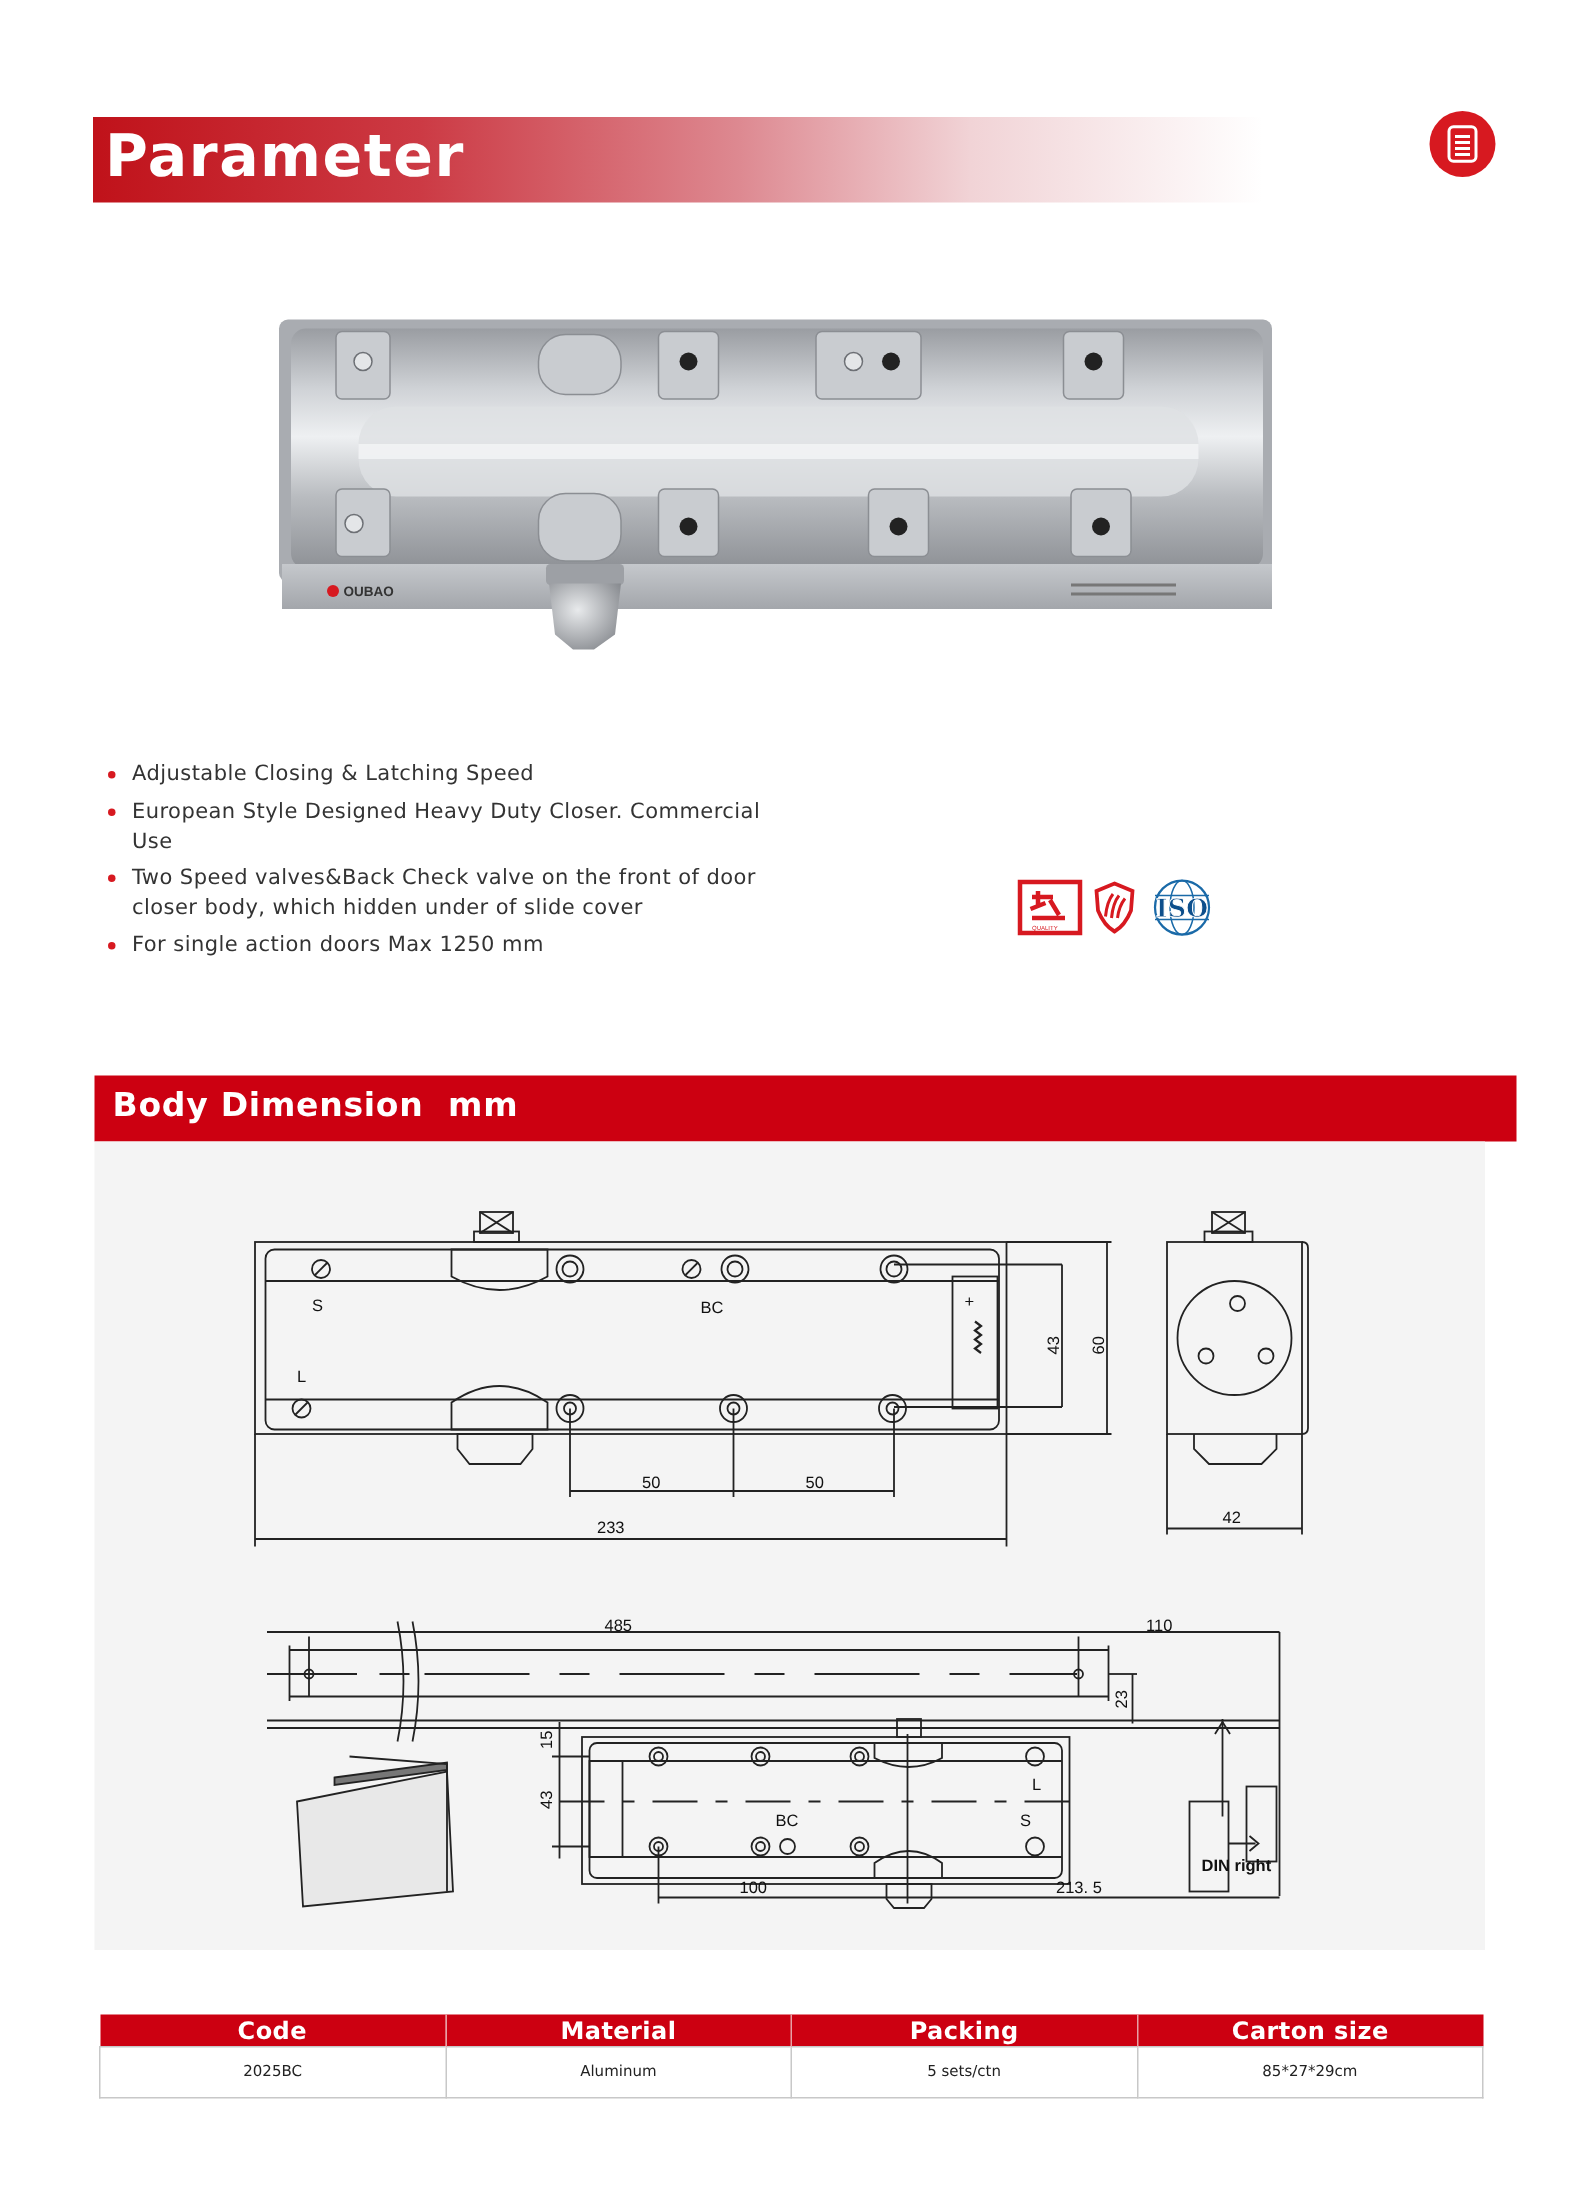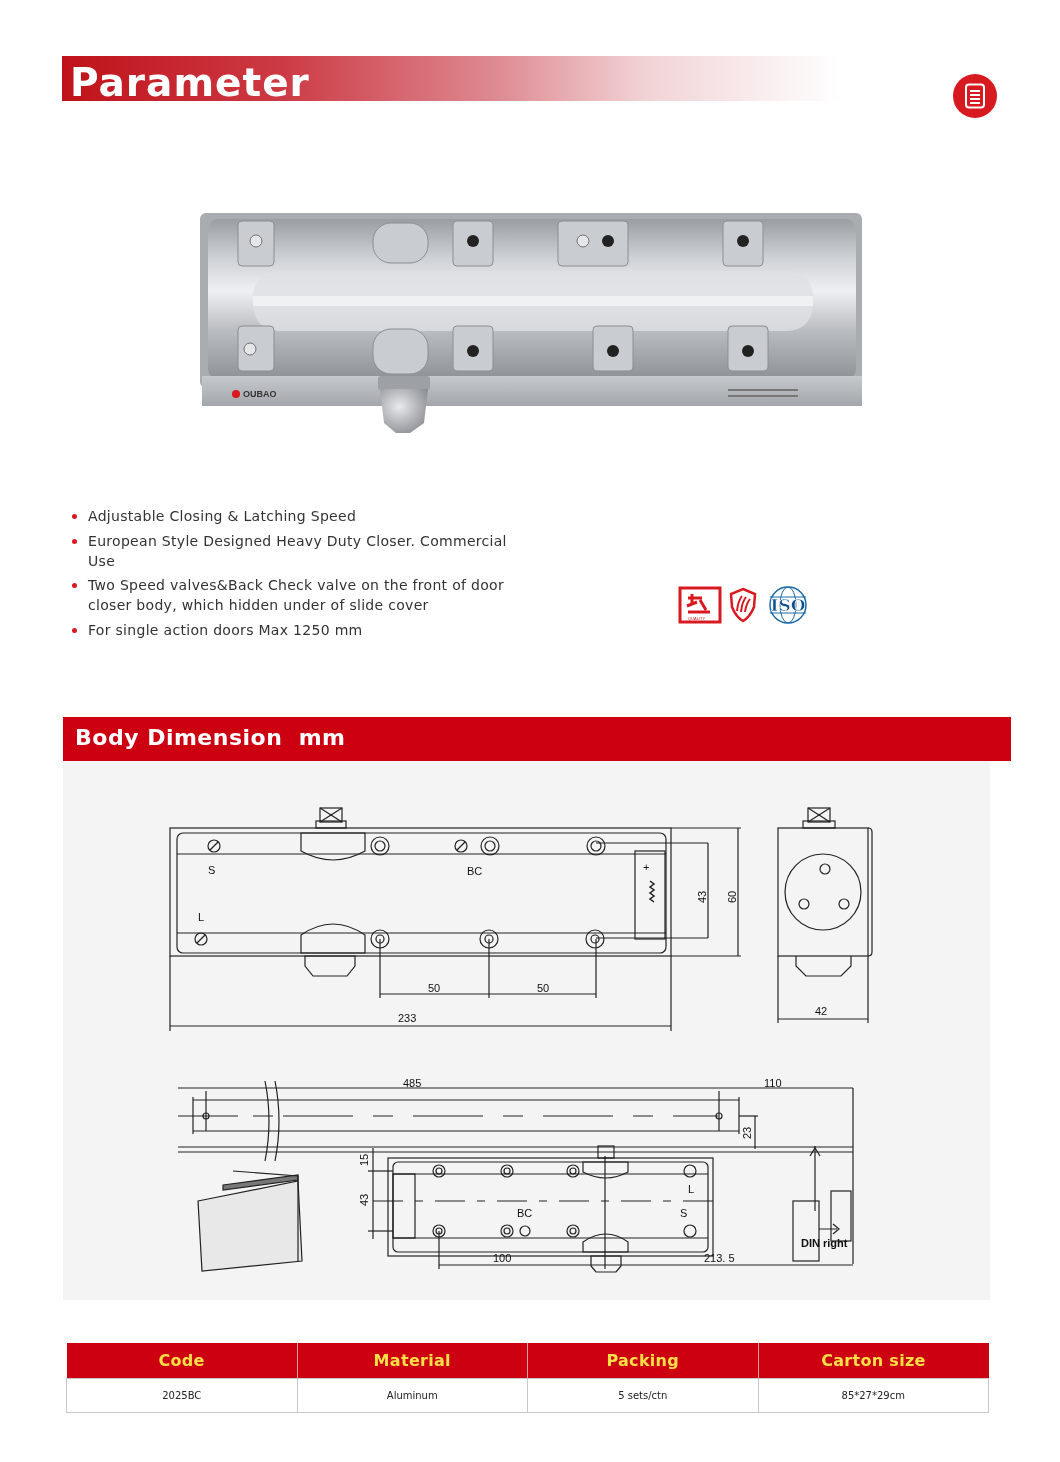--- a/index.html
+++ b/index.html
@@ -1,33 +1,33 @@
 <!DOCTYPE html>
 <html><head>
 <meta charset="utf-8">
 <style>
   * { box-sizing: border-box; margin: 0; padding: 0; }
   html, body { width: 1060px; height: 1462px; background: #ffffff; overflow: hidden; }
   body { position: relative; font-family: "DejaVu Sans", sans-serif; color: #333; }
 
   .param-banner {
-    position: absolute; left: 62px; top: 56px; width: 780px; height: 45px;
+    position: absolute; left: 62px; top: 78px; width: 780px; height: 57px;
     background: linear-gradient(90deg, #c0121a 0%, #cc3a44 28%, #dd8890 55%, #f1d3d6 75%, #ffffff 100%);
     text-decoration: underline;
   }
   .param-title {
     position: absolute; left: 8px; top: 4px; font-family: "DejaVu Sans", sans-serif;
     font-weight: bold; font-size: 39px; color: #fff; letter-spacing: 1px;
   }
   .doc-badge {
     position: absolute; left: 953px; top: 74px; width: 44px; height: 44px; border-radius: 50%;
     background: #d71920; display: flex; align-items: center; justify-content: center;
   }
 
-  .product-photo { position: absolute; left: 198px; top: 211px; width: 668px; height: 225px; }
+  .product-photo { position: absolute; left: 184px; top: 211px; width: 668px; height: 225px; }
 
   .features { position: absolute; left: 70px; top: 506px; width: 440px; list-style: none; }
   .features li {
     position: relative; padding-left: 18px; font-size: 14px; line-height: 20px;
     color: #333; margin-bottom: 4.5px; letter-spacing: 0.3px;
   }
   .features li .dot {
     position: absolute; left: 2px; top: 8px; width: 5px; height: 5px; border-radius: 50%; background: #d71920;
   }
 
@@ -43,21 +43,21 @@
   .drawing-area {
     position: absolute; left: 63px; top: 761px; width: 927px; height: 539px; background: #f4f4f4;
   }
   .drawing-area svg { position: absolute; left: 0; top: 0; }
   .dim { font-family: "Liberation Sans", sans-serif; font-size: 11px; fill: #111; }
 
   .spec-table {
     position: absolute; left: 66px; top: 1343px; width: 923px; border-collapse: collapse; table-layout: fixed;
   }
   .spec-table th {
-    background: #cc0011; color: #fde047; height: 35px; font-weight: bold; font-size: 16px;
+    background: #cc0011; color: #ffffff; height: 21px; font-weight: bold; font-size: 16px;
     border-right: 1px solid #e7a0a5; letter-spacing: 0.3px;
   }
   .spec-table th:last-child { border-right: none; }
   .spec-table td {
     height: 34px; text-align: center; font-size: 10px; color: #222;
     border: 1px solid #c8c8c8; background: #fff;
   }
 </style>
 </head>
 <body>

